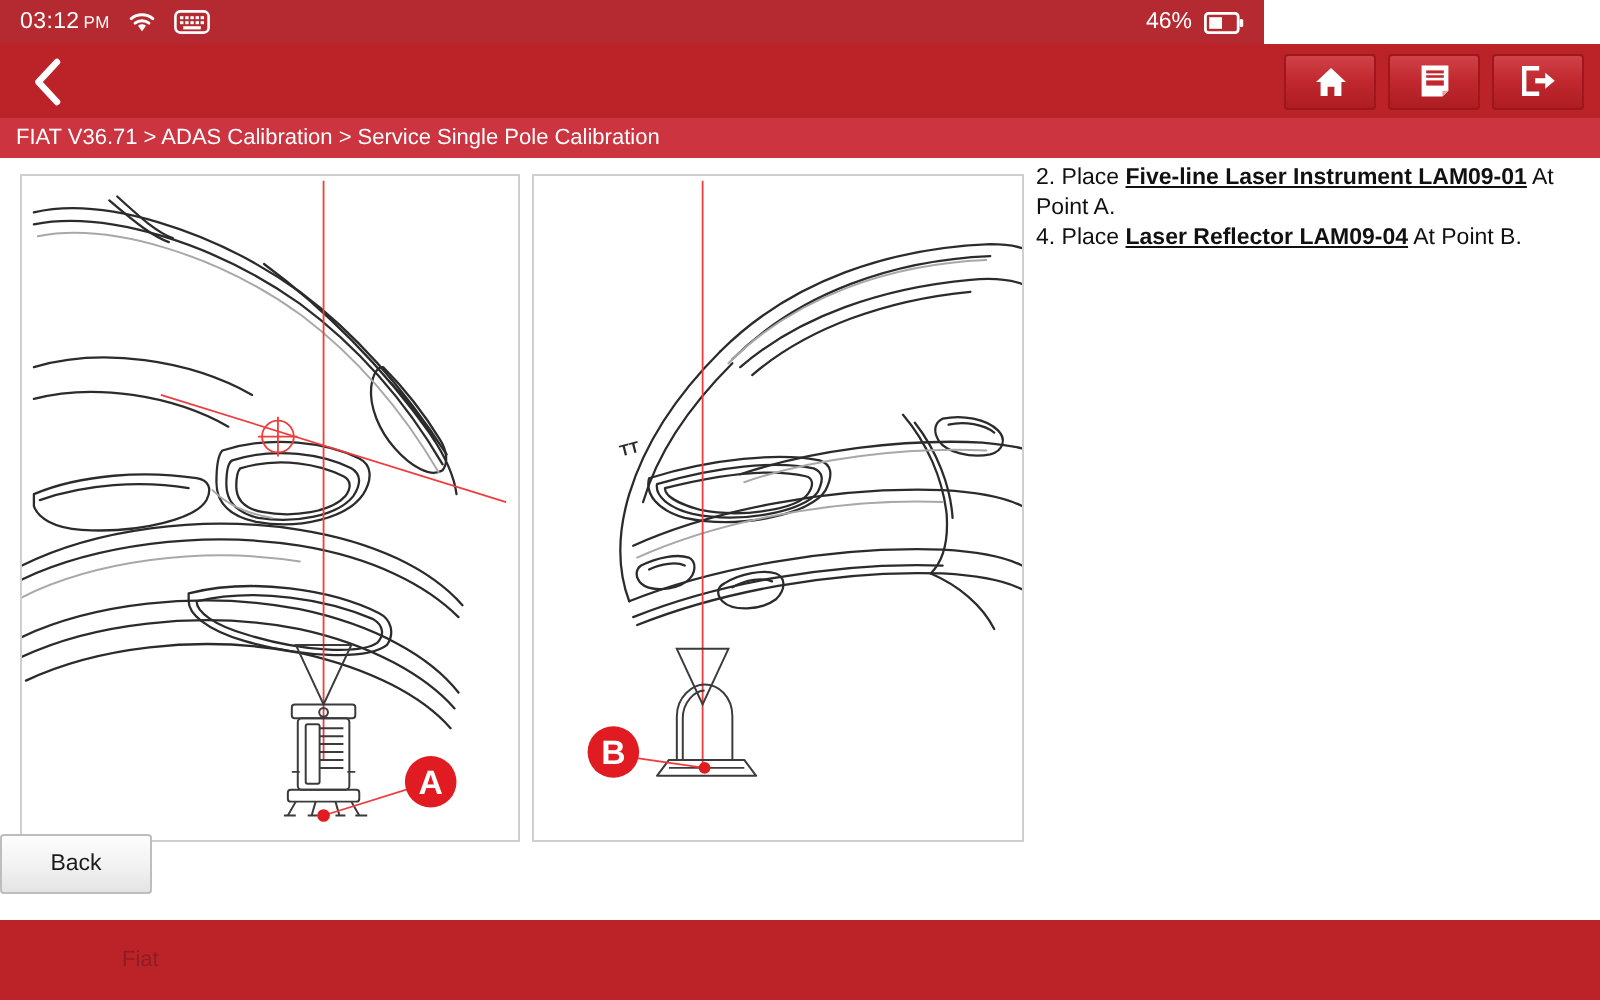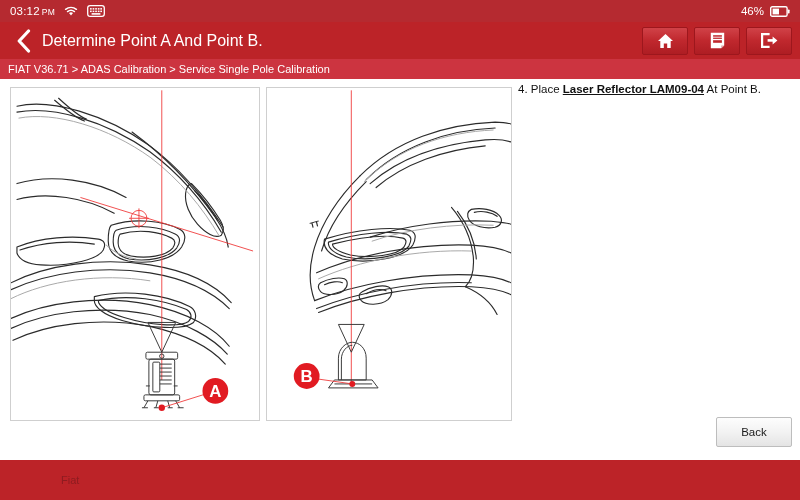--- a/index.html
+++ b/index.html
@@ -6,21 +6,21 @@
   html, body {
     width: 800px; height: 500px;
     font-family: "Liberation Sans", sans-serif;
     background: #ffffff;
     overflow: hidden;
   }
   #app { position: relative; width: 800px; height: 500px; }
 
   
   .statusbar {
-    position: absolute; left: 0; top: 0; width: 800px; height: 22px;
+    position: absolute; left: 0; top: 0; width: 632px; height: 22px;
     background: #b52a30;
     display: flex; align-items: center;
     padding: 0 10px;
     color: #ffffff;
   }
   .sb-left { display: flex; align-items: center; gap: 9px; }
   .sb-time { font-size: 11.5px; letter-spacing: .2px; }
   .sb-time .ampm { font-size: 8.5px; margin-left: 2px; }
   .sb-right { margin-left: auto; display: flex; align-items: center; gap: 6px; justify-content: flex-end; }
   .sb-batt-pct { font-size: 11.5px; }
@@ -80,21 +80,21 @@
   .instructions {
     position: absolute; left: 518px; top: 3px; width: 276px;
     font-size: 11.5px; color: #111111; line-height: 1.32;
   }
   .instructions p { margin: 0; }
   .instructions b { font-weight: bold; text-decoration: underline; }
 
   
   .footer-btns {
     position: absolute; left: 0; top: 333px; width: 800px; height: 40px;
-    display: flex; justify-content: flex-end; align-items: center;
+    display: flex; justify-content: space-between; align-items: center;
     gap: 20px; padding-right: 8px;
   }
   .fbtn {
     width: 76px; height: 30px;
     background: linear-gradient(180deg, #fdfdfd 0%, #f2f2f2 52%, #e4e4e4 100%);
     border: 1px solid #bdbdbd; border-radius: 2px;
     font-family: "Liberation Sans", sans-serif;
     font-size: 11.5px; color: #1a1a1a;
     display: flex; align-items: center; justify-content: center;
     cursor: pointer;
@@ -156,21 +156,20 @@
   </div>
 
   <div class="header">
     <div class="back-chevron">
       <span>
         <svg class="icon-svg" width="15" height="24" viewBox="0 0 15 24">
           <path d="M12.5 2 L3.2 12 L12.5 22" stroke="#ffffff" stroke-width="3.2" fill="none" stroke-linecap="round" stroke-linejoin="round"></path>
         </svg>
       </span>
     </div>
-    <div class="page-title">Determine Point A And Point B.</div>
     <div class="hdr-tools">
       <div class="tool-btn">
         <span>
           <svg class="icon-svg" width="17" height="16" viewBox="0 0 17 16">
             <path d="M8.5 1 L16 8 L13.7 8 L13.7 15 L10.2 15 L10.2 10.4 L6.8 10.4 L6.8 15 L3.3 15 L3.3 8 L1 8 Z" fill="#ffffff"></path>
           </svg>
         </span>
       </div>
       <div class="tool-btn">
         <span>
@@ -344,20 +343,21 @@
         <line x1="86" y1="298" x2="44" y2="292" stroke="#ef3c3c" stroke-width="0.9"></line>
         <circle cx="86" cy="298" r="3" fill="#e11b22"></circle>
         <g>
           <circle cx="40" cy="290" r="13" fill="#e11b22"></circle>
           <text x="40" y="296" font-family="Liberation Sans, sans-serif" font-size="17" font-weight="bold" fill="#ffffff" text-anchor="middle">B</text>
         </g>
       </svg>
     </div>
 
     <div class="instructions">
+      <p><span>2. </span><span>Place </span><b>Five-line Laser Instrument LAM09-01</b><span> At Point A.</span></p>
       <p><span>4. </span><span>Place </span><b>Laser Reflector LAM09-04</b><span> At Point B.</span></p>
     </div>
 
     <div class="footer-btns">
       <div class="fbtn">Back</div>
     </div>
 
   </div>
 
   <div class="bottombar">

